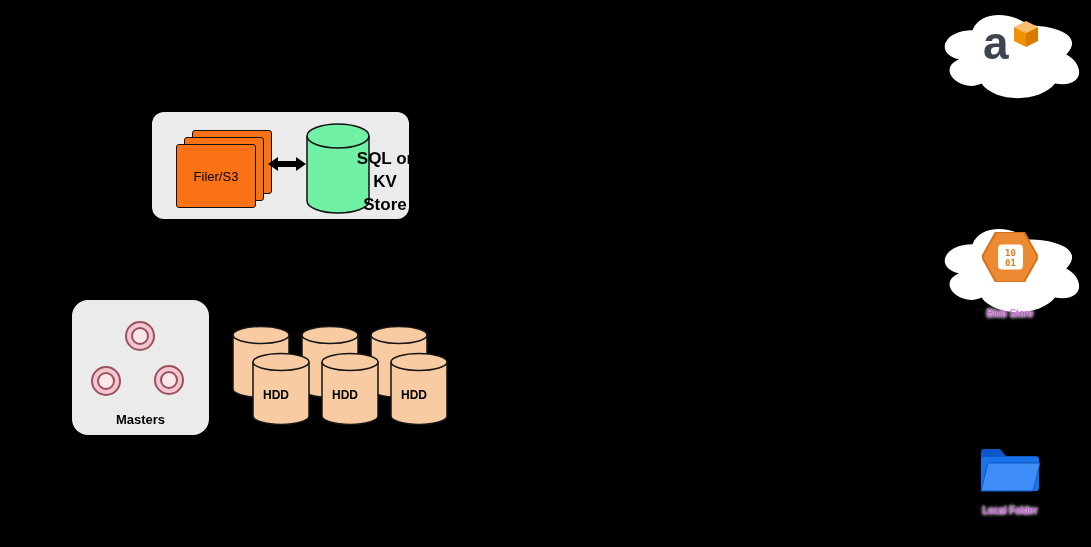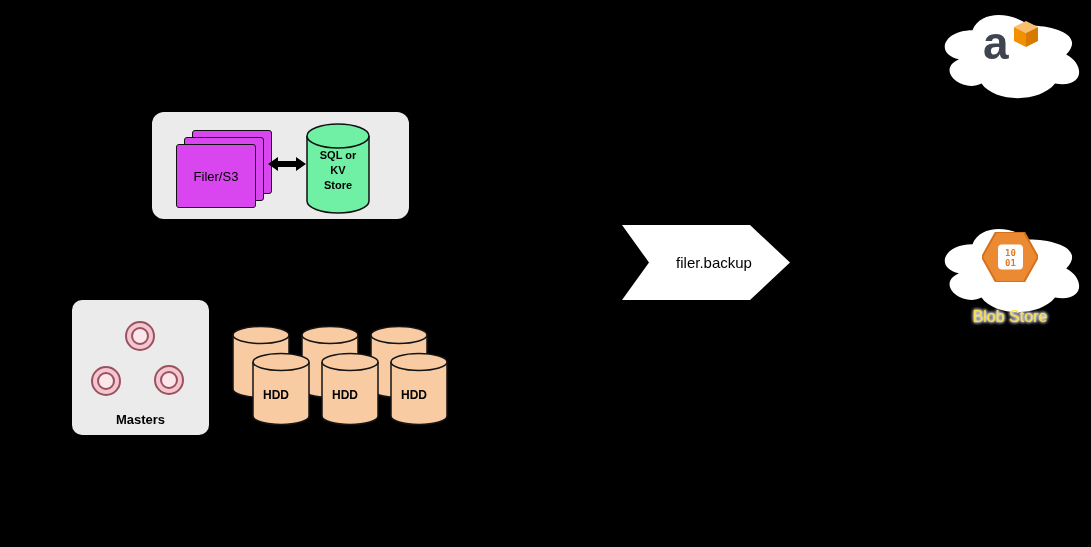--- a/index.html
+++ b/index.html
@@ -2,36 +2,36 @@
 <html><head>
 <meta charset="utf-8">
 <style>
   html,body{margin:0;padding:0;background:#000;}
   .stage{position:relative;width:1091px;height:547px;background:#000;overflow:hidden;
          font-family:"Liberation Sans", sans-serif;color:#000;}
 
   
   .panel{position:absolute;background:#EBEBEB;border-radius:12px;}
   .filer-panel{left:152px;top:112px;width:257px;height:107px;}
-  .masters-panel{left:72px;top:300px;width:137px;height:135px;border-radius:10px;}
+  .masters-panel{left:72px;top:300px;width:137px;height:135px;border-radius:16px;}
 
   
   .stack{position:absolute;left:24px;top:18px;width:100px;height:84px;}
-  .card{position:absolute;width:80px;height:64px;background:#d946ef;border:1.5px solid #101010;border-radius:3px;box-sizing:border-box;}
+  .card{position:absolute;width:80px;height:64px;background:#f97316;border:1.5px solid #101010;border-radius:3px;box-sizing:border-box;}
   .card.c1{left:16px;top:0;}
   .card.c2{left:8px;top:7px;}
   .card.c3{left:0;top:14px;display:flex;align-items:center;justify-content:center;font-size:13px;}
 
   .sync-arrow{position:absolute;left:116px;top:44px;width:38px;height:16px;}
 
   
   .sql-cyl{position:absolute;left:154px;top:11px;width:64px;height:92px;}
   .sql-cyl svg{position:absolute;left:0;top:0;}
   .sql-label{position:absolute;left:0;top:25px;width:100%;text-align:center;font-weight:bold;
-             font-size:11px;line-height:1.35;white-space:pre-line;}
+             font-size:17px;line-height:1.35;white-space:pre-line;padding-left:47px;}
 
   .cyl{position:absolute;width:48px;height:74px;}
   .cyl svg{position:absolute;left:0;top:0;}
   .hdd-label{position:absolute;left:0;top:36px;width:100%;text-align:center;font-weight:bold;font-size:12px;}
   .hb1{left:232px;top:325px;} .hb2{left:301px;top:325px;} .hb3{left:370px;top:325px;}
   .hf1{left:252px;top:352px;} .hf2{left:321px;top:352px;} .hf3{left:390px;top:352px;}
 
   
   .master-node{position:absolute;width:26px;height:26px;border-radius:50%;background:#F5C6D0;border:2px solid #99525F;}
   .master-node::after{content:"";position:absolute;inset:4px;border-radius:50%;background:#FBE6EA;
@@ -46,21 +46,21 @@
                 padding-left:16px;font-size:15px;}
 
   
   .cloud{position:absolute;width:150px;height:112px;}
   .cloud-shape{position:absolute;left:0;top:0;}
   .cloud-aws{left:935px;top:6px;}
   .cloud-gcs{left:935px;top:111px;}
   .cloud-azure{left:935px;top:220px;}
   .cloud-bb{left:935px;top:323px;}
 
-  .dest-label{position:absolute;left:0;width:100%;text-align:center;font-size:16px;color:#fde047;
+  .dest-label{position:absolute;left:0;width:100%;text-align:center;font-size:10px;color:#d946ef;
               text-shadow:0 0 3px #fff,0 0 3px #fff,0 0 4px #fff;}
 
   .aws-icon{position:absolute;left:42px;top:10px;width:66px;height:62px;}
   .aws-a{position:absolute;left:6px;top:0;font-weight:bold;font-size:46px;line-height:54px;color:#3E4550;}
   .aws-cube{position:absolute;left:36px;top:4px;}
 
   .gcs-icon{position:absolute;left:48px;top:16px;}
   .gcs-label{top:78px;left:33px;width:84px;font-size:10px;font-weight:bold;color:#585C61;line-height:1.2;}
 
   .azure-icon{position:absolute;left:47px;top:12px;}
@@ -144,26 +144,20 @@
     </div>
     <div class="cyl hf3">
       <svg width="58" height="74" viewBox="0 0 58 74">
         <path d="M1 10 V64 a28 8.5 0 0 0 56 0 V10" fill="#F8CBA3" stroke="#141414" stroke-width="1.5"></path>
         <ellipse cx="29" cy="10" rx="28" ry="8.5" fill="#F8CBA3" stroke="#141414" stroke-width="1.5"></ellipse>
       </svg>
       <div class="hdd-label">HDD</div>
     </div>
   </div>
 
-  <div class="backup-arrow">
-    <svg width="168" height="75" viewBox="0 0 168 75">
-      <polygon points="0,0 128,0 168,37.5 128,75 0,75 27,37.5" fill="#FFFFFF"></polygon>
-    </svg>
-    <div class="backup-label">filer.backup</div>
-  </div>
 
   <div class="cloud cloud-aws">
     <svg class="cloud-shape" width="150" height="97" viewBox="0 0 150 97">
       <path d="M37.5 24.25 C7.5 24.25 0 48.5 24 53.35 C0 64 27 87.3 46.5 77.6 C60 97 105 97 120 77.6 C150 82.45 150 58.2 131.25 48.5 C150 29.1 120 19.4 93.75 19.4 C75 4.85 45 4.85 37.5 24.25 Z" fill="#FFFFFF"></path>
     </svg>
     <div class="aws-icon">
       <span class="aws-a">a</span>
       <svg class="aws-cube" width="26" height="28" viewBox="0 0 26 28">
         <polygon points="13,1 25,7 13,13 1,7" fill="#FBBE6E"></polygon>
         <polygon points="1,7 13,13 13,27 1,21" fill="#F29100"></polygon>
@@ -180,14 +174,22 @@
     <svg class="azure-icon" width="56" height="50" viewBox="0 0 56 50">
       <polygon points="14,0 42,0 56,25 42,50 14,50 0,25" fill="#EC8A33" stroke="#D4711B" stroke-width="2"></polygon>
       <rect x="16" y="12.5" width="25" height="25" rx="4" fill="#FFFFFF"></rect>
       <text x="28.5" y="23.5" text-anchor="middle" font-family="DejaVu Sans Mono, monospace" font-size="9" font-weight="bold" fill="#E07A1F">10</text>
       <text x="28.5" y="33.5" text-anchor="middle" font-family="DejaVu Sans Mono, monospace" font-size="9" font-weight="bold" fill="#E07A1F">01</text>
     </svg>
     <div class="dest-label azure-label">Blob Store</div>
   </div>
 
 
+  <div class="folder-block">
+    <svg class="folder-icon" width="64" height="52" viewBox="0 0 64 52">
+      <path d="M3 9 a3 3 0 0 1 3 -3 h16 l6 7 h30 a3 3 0 0 1 3 3 v4 H3 Z" fill="#0E56C9"></path>
+      <rect x="3" y="14" width="58" height="34" rx="3" fill="#1A73E8"></rect>
+      <polygon points="10,20 62,20 55,48 3,48" fill="#3F8EF7" stroke="#0E56C9" stroke-width="1"></polygon>
+    </svg>
+    <div class="dest-label folder-label">Local Folder</div>
+  </div>
 
 </div>
 
 </body></html>

